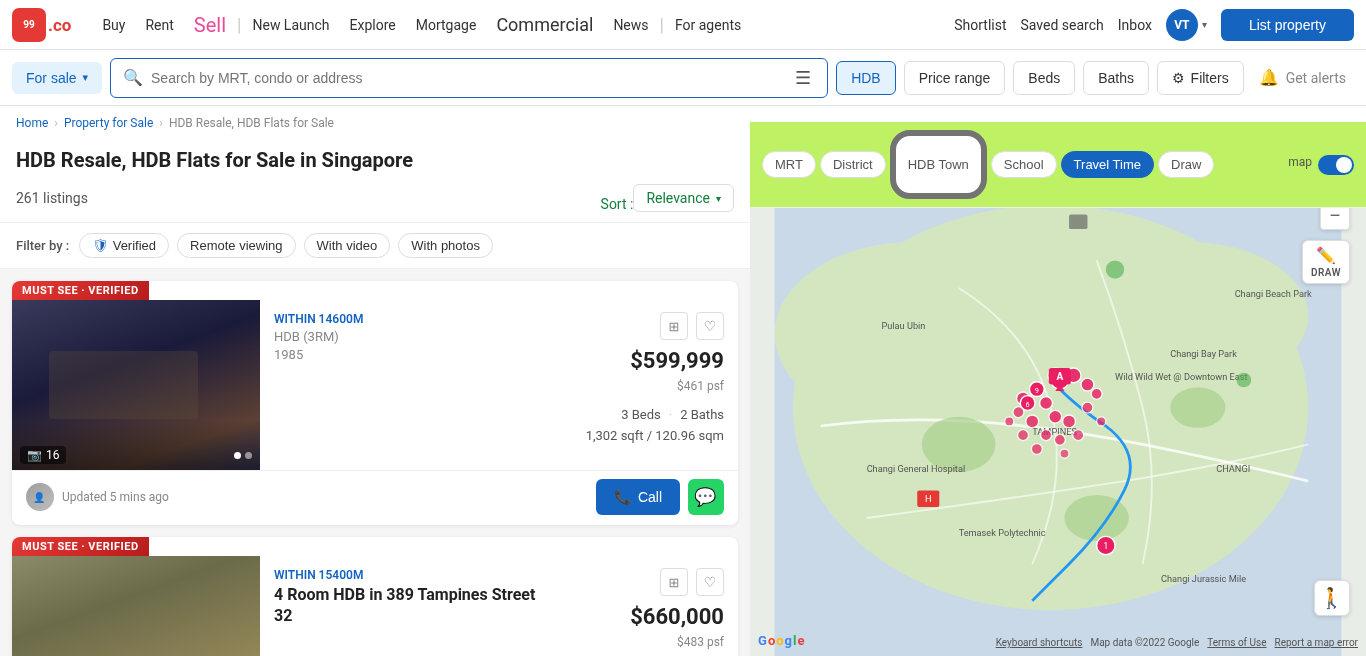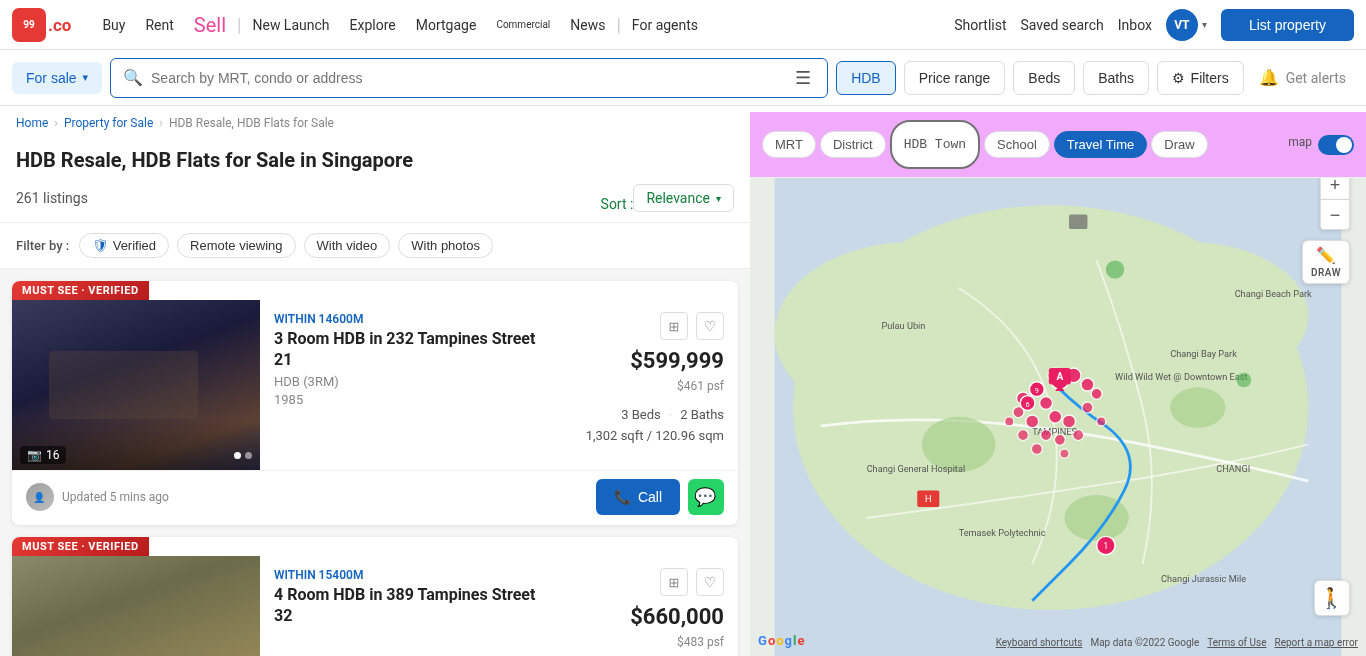--- a/index.html
+++ b/index.html
@@ -14,21 +14,21 @@
     <span style="font-size:17px;font-weight:bold;color:#e53935;">.co</span>
   </div>
   <nav style="display:flex;align-items:center;gap:2px;flex:1;">
     <a style="padding:6px 9px;color:#333;text-decoration:none;font-size:14px;">Buy</a>
     <a style="padding:6px 9px;color:#333;text-decoration:none;font-size:14px;">Rent</a>
     <a style="padding:6px 9px;color:#ec4899;text-decoration:none;font-size:20px;">Sell</a>
     <span style="color:#ccc;font-size:18px;">|</span>
     <a style="padding:6px 9px;color:#333;text-decoration:none;font-size:14px;">New Launch</a>
     <a style="padding:6px 9px;color:#333;text-decoration:none;font-size:14px;">Explore</a>
     <a style="padding:6px 9px;color:#333;text-decoration:none;font-size:14px;">Mortgage</a>
-    <a style="padding:6px 9px;color:#333;text-decoration:none;font-size:10px;text-align:center;">Commercial</a>
+    <a style="padding:6px 9px;color:#333;text-decoration:none;font-size:18px;text-align:center;">Commercial</a>
     <a style="padding:6px 9px;color:#333;text-decoration:none;font-size:14px;">News</a>
     <span style="color:#ccc;font-size:18px;">|</span>
     <a style="padding:6px 9px;color:#333;text-decoration:none;font-size:14px;">For agents</a>
   </nav>
   <div style="display:flex;align-items:center;gap:14px;">
     <span style="color:#333;font-size:14px;cursor:pointer;">Shortlist</span>
     <span style="color:#333;font-size:14px;cursor:pointer;">Saved search</span>
     <span style="color:#333;font-size:14px;cursor:pointer;">Inbox</span>
     <div style="display:flex;align-items:center;gap:4px;cursor:pointer;">
       <div style="width:32px;height:32px;background:#1565c0;border-radius:50%;display:flex;align-items:center;justify-content:center;color:white;font-size:12px;font-weight:bold;">VT</div>
@@ -131,21 +131,20 @@
                 <span>16</span>
               </div>
               <div style="display:flex;gap:4px;">
                 <span style="width:7px;height:7px;border-radius:50%;background:white;display:inline-block;cursor:pointer;"></span>
                 <span style="width:7px;height:7px;border-radius:50%;background:rgba(255,255,255,0.5);display:inline-block;cursor:pointer;"></span>
               </div>
             </div>
           </div>
           <div style="flex:1;padding:12px 14px;display:flex;flex-direction:column;gap:3px;">
             <span style="color:#1565c0;font-size:12px;font-weight:600;">WITHIN 14600M</span>
-            <div style="font-size:16px;font-weight:700;color:#222;line-height:1.3;cursor:pointer;">3 Room HDB in 232 Tampines Street 21</div>
             <div style="font-size:13px;color:#888;">HDB (3RM)</div>
             <div style="font-size:13px;color:#888;">1985</div>
           </div>
           <div style="padding:12px 14px;display:flex;flex-direction:column;align-items:flex-end;gap:6px;min-width:185px;">
             <div style="display:flex;gap:8px;margin-bottom:2px;">
               <div style="width:28px;height:28px;border:1.5px solid #ddd;border-radius:4px;display:flex;align-items:center;justify-content:center;cursor:pointer;color:#888;font-size:13px;">⊞</div>
               <div style="width:28px;height:28px;border:1.5px solid #ddd;border-radius:4px;display:flex;align-items:center;justify-content:center;cursor:pointer;color:#888;font-size:14px;">♡</div>
             </div>
             <div style="font-size:22px;font-weight:700;color:#222;">$599,999</div>
             <div style="font-size:12px;color:#888;">$461 psf</div>
@@ -198,24 +197,24 @@
             </div>
           </div>
         </div>
       </div>
 
     </div>
   </div>
 
   <div style="flex:1;position:relative;overflow:hidden;">
 
-    <div style="display:flex;align-items:center;gap:4px;padding:8px 12px;background:#f0abfc;border-bottom:1px solid #eee;position:absolute;top:6px;left:0;right:0;z-index:10;">
+    <div style="display:flex;align-items:center;gap:4px;padding:8px 12px;background:#bef264;border-bottom:1px solid #eee;position:absolute;top:16px;left:0;right:0;z-index:10;">
       <button style="padding:5px 12px;border-radius:20px;font-size:13px;color:#555;cursor:pointer;border:1px solid #ddd;background:#fff;">MRT</button>
       <button style="padding:5px 12px;border-radius:20px;font-size:13px;color:#555;cursor:pointer;border:1px solid #ddd;background:#fff;">District</button>
-      <button style="padding:15px 12px;border-radius:20px;font-size:13px;color:#555;cursor:pointer;border:2px solid #737373;background:#fff;font-family:Liberation Mono, monospace;">HDB Town</button>
+      <button style="padding:21px 12px;border-radius:20px;font-size:13px;color:#555;cursor:pointer;border:6px solid #737373;background:#fff;">HDB Town</button>
       <button style="padding:5px 12px;border-radius:20px;font-size:13px;color:#555;cursor:pointer;border:1px solid #ddd;background:#fff;">School</button>
       <button style="padding:5px 12px;border-radius:20px;font-size:13px;color:#fff;cursor:pointer;border:1px solid #1565c0;background:#1565c0;">Travel Time</button>
       <button style="padding:5px 12px;border-radius:20px;font-size:13px;color:#555;cursor:pointer;border:1px solid #ddd;background:#fff;">Draw</button>
       <div style="margin-left:auto;display:flex;gap:6px;">
         <span style="font-size:12px;color:#555;">map</span>
         <div style="width:36px;height:20px;background:#1565c0;border-radius:10px;position:relative;cursor:pointer;">
           <div style="width:16px;height:16px;background:#fff;border-radius:50%;position:absolute;top:2px;right:2px;"></div>
         </div>
       </div>
     </div>

